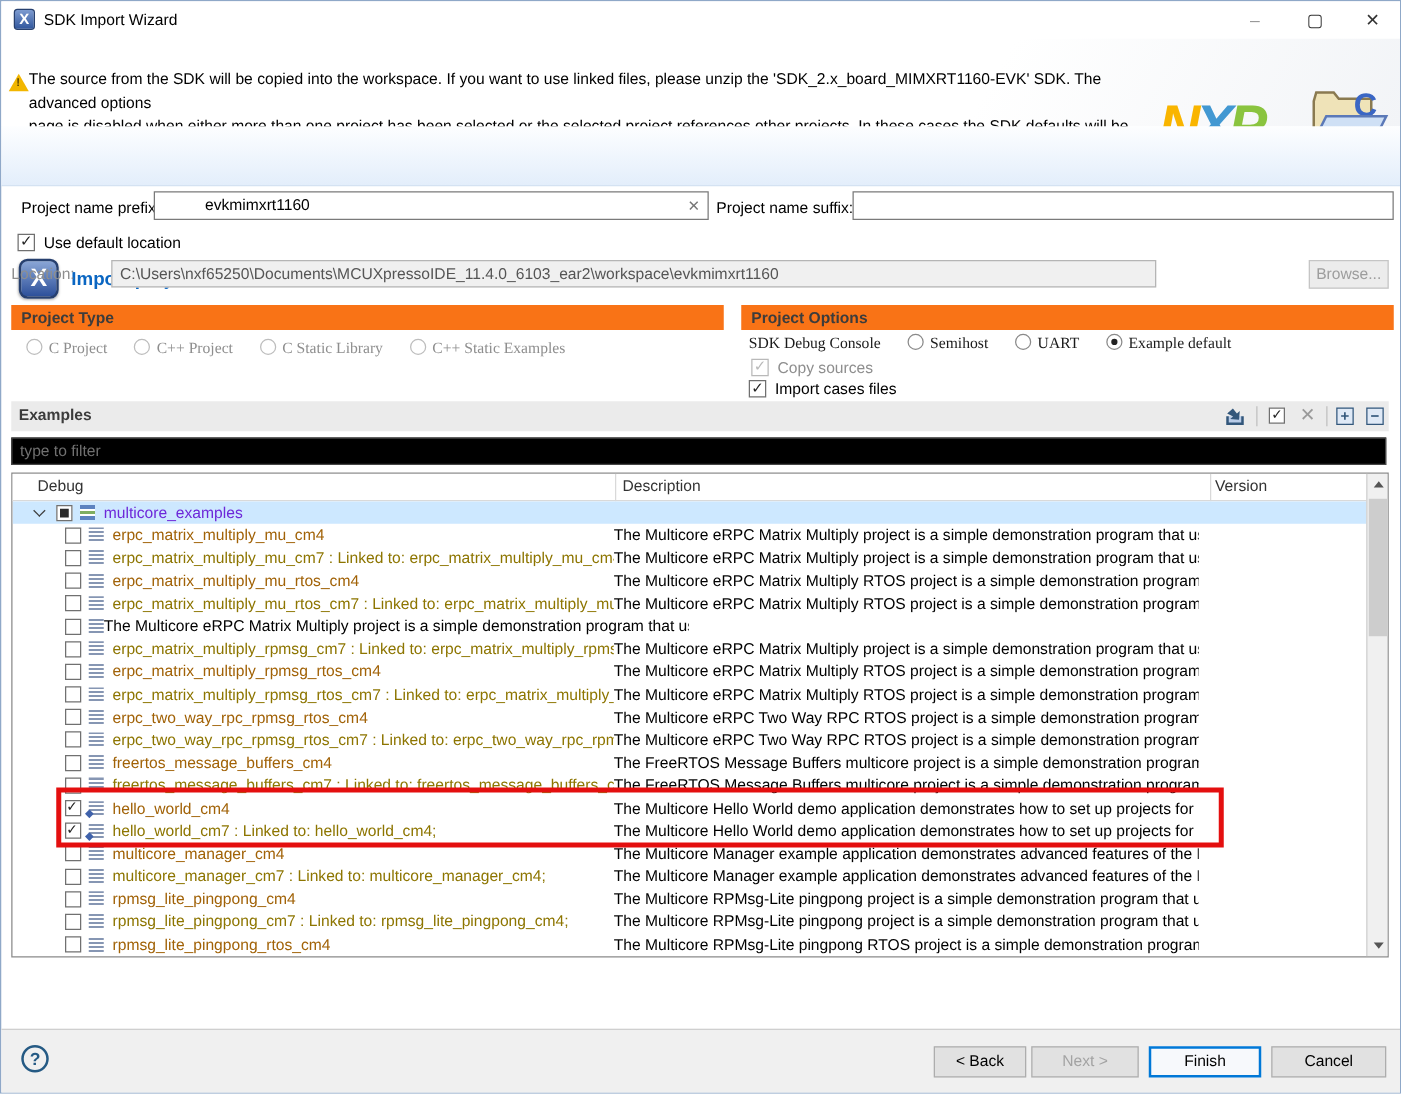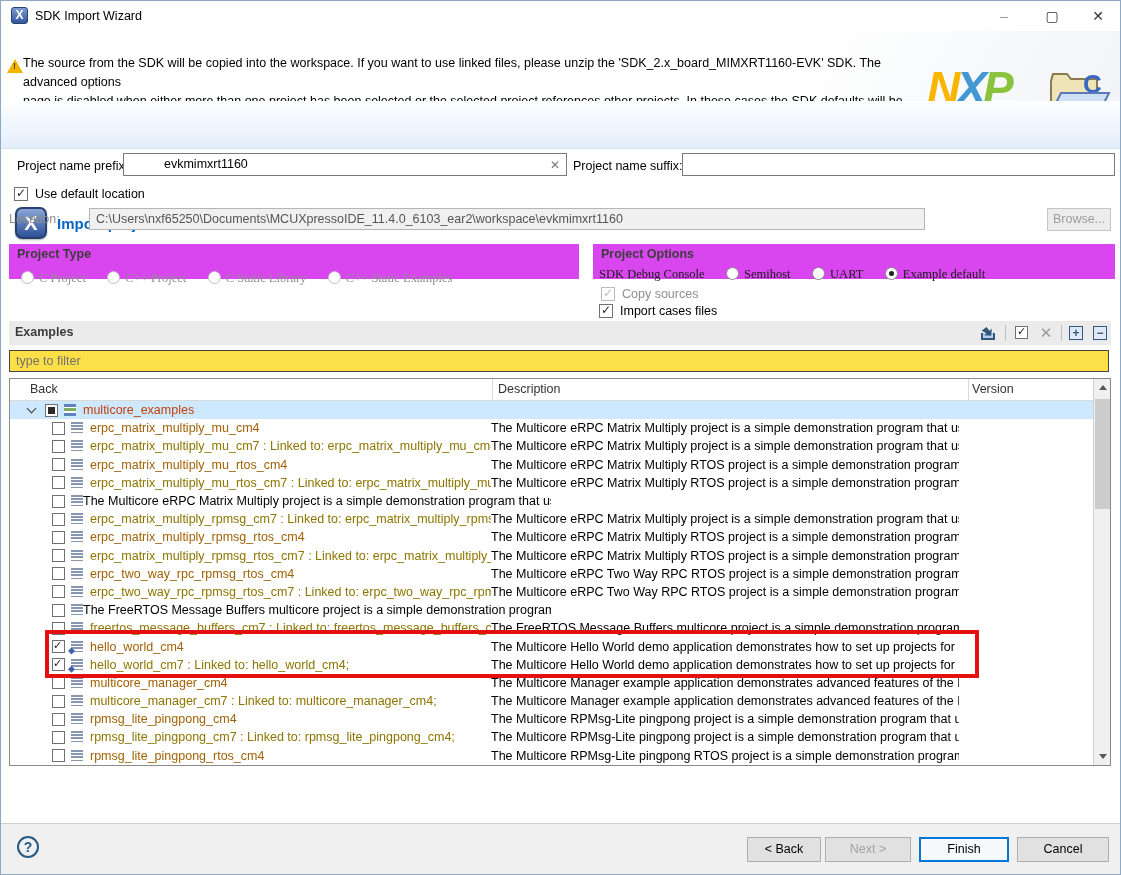--- a/index.html
+++ b/index.html
@@ -15,21 +15,21 @@
   .title-text { position:absolute; left:34px; top:8px; font-size:12.5px; color:#000; }
   .win-btn { position:absolute; top:0; width:46px; height:30px; text-align:center; line-height:30px; font-size:14px; color:#333; }
   .win-min { left:980px; color:#999; } .win-max { left:1028px; } .win-close { left:1074px; }
 
   
   .banner { position:absolute; left:0; top:30px; width:100%; height:70px; background:linear-gradient(120deg,#ffffff 70%,#f2f4f7 100%); }
   .warn-wrap { position:absolute; left:6px; top:28px; width:16px; height:14px; }
   .warn-tri { width:0; height:0; border-left:8px solid transparent; border-right:8px solid transparent; border-bottom:14px solid #f2b600; position:relative; }
   .warn-tri::after { content:"!"; position:absolute; left:-2px; top:2px; font-size:9px; font-weight:bold; color:#5c4500; }
   .warn-text { position:absolute; left:22px; top:23px; width:900px; line-height:19px; color:#000; }
-  .nxp-logo { position:absolute; left:926px; top:32px; font-weight:800; font-style:italic; font-size:46px; letter-spacing:-4px; line-height:50px; }
+  .nxp-logo { position:absolute; left:926px; top:44px; font-weight:800; font-style:italic; font-size:46px; letter-spacing:-4px; line-height:50px; }
   .nxp-logo .n { color:#f9b500; } .nxp-logo .x { color:#4298d2; } .nxp-logo .p { color:#8ac43f; }
   .cfolder { position:absolute; left:1044px; top:36px; width:70px; height:58px; }
 
   
   .titleband { position:absolute; left:0; top:100px; width:100%; height:48px; background:linear-gradient(#fdfeff,#e3eefb); border-bottom:1px solid #d4e2f2; }
   .band-icon { position:absolute; left:14px; top:106px; width:32px; height:32px; border-radius:7px;
                background:linear-gradient(#8aa6d6,#2d509a); border:2px solid #27406f; color:#fff;
                font-weight:800; font-size:20px; text-align:center; line-height:28px; box-shadow:0 1px 2px rgba(0,0,0,.3); }
   .band-title { position:absolute; left:56px; top:114px; font-size:15px; font-weight:bold; color:#0a66c2; }
 
@@ -39,40 +39,40 @@
   .clear-x { position:absolute; font-size:12px; color:#777; }
   .checkbox { position:absolute; width:14px; height:14px; border:1px solid #707070; background:#fff; }
   .checkbox.checked::after { content:"✓"; position:absolute; left:1px; top:-2px; font-size:12px; font-weight:bold; color:#222; }
   .checkbox.disabled { border-color:#b9b9b9; }
   .checkbox.disabled::after { color:#b9b9b9; }
   .dis-field { position:absolute; height:22px; background:#f0f0f0; border:1px solid #b5b5b5; padding:0 6px; line-height:20px; color:#555; overflow:hidden; white-space:nowrap; }
   .btn { position:absolute; height:23px; background:#e1e1e1; border:1px solid #adadad; text-align:center; line-height:21px; font-size:12.5px; color:#000; }
   .btn.disabled { color:#9d9d9d; background:#ececec; border-color:#c5c5c5; }
 
   
-  .group-hdr { position:absolute; height:35px; background:#d946ef; font-weight:bold; color:#3c3c3c; line-height:20px; padding-left:8px; }
+  .group-hdr { position:absolute; height:20px; background:#f97316; font-weight:bold; color:#3c3c3c; line-height:20px; padding-left:8px; }
   .radio { display:inline-block; width:13px; height:13px; border:1px solid #8a8a8a; border-radius:50%; background:#fff; vertical-align:-2px; margin-right:5px; position:relative; }
   .radio.selected::after { content:""; position:absolute; left:3px; top:3px; width:5px; height:5px; border-radius:50%; background:#222; }
   .radio.disabled { border-color:#bdbdbd; }
   .opt-row { position:absolute; white-space:nowrap; }
   .opt-row .opt { margin-right:18px;font-family:Liberation Serif, serif; }
   .gray { color:#8e8e8e; }
 
   
   .ex-hdr { position:absolute; left:8px; top:320px; width:1102px; height:24px; background:#ebebeb; }
   .ex-title { position:absolute; left:6px; top:4px; font-weight:bold; color:#3c3c3c; }
   .tool { position:absolute; top:3px; width:18px; height:18px; }
   .tsep { position:absolute; top:4px; width:1px; height:16px; background:#c0c0c0; }
   .tool-box { width:14px; height:14px; margin:2px; border:1px solid #33577b; background:#dfe9f6; color:#33577b; font-weight:bold; font-size:12px; text-align:center; line-height:12px; }
   .tool-check { width:13px; height:13px; margin:2px; border:1px solid #707070; background:#fff; position:relative; }
   .tool-check::after { content:"✓"; position:absolute; left:1px; top:-2px; font-size:11px; font-weight:bold; color:#222; }
   .tool-x { font-size:15px; font-weight:bold; color:#9a9a9a; line-height:18px; text-align:center; width:18px; }
 
   
-  .filter { position:absolute; left:8px; top:349px; width:1100px; height:22px; border:1px solid #454545; background:#fde047; padding:0 6px; font-size:12.5px; line-height:20px; color:#707070; font-family:inherit; }
+  .filter { position:absolute; left:8px; top:349px; width:1100px; height:22px; border:1px solid #454545; background:#000000; padding:0 6px; font-size:12.5px; line-height:20px; color:#707070; font-family:inherit; }
   .filter::placeholder { color:#707070; opacity:1; }
 
   
   .table { position:absolute; left:8px; top:377px; width:1102px; height:388px; border:1px solid #8a8a8a; background:#fff; overflow:hidden; }
   .thead { position:absolute; left:0; top:0; width:1084px; height:22px; background:#fff; border-bottom:1px solid #d9d9d9; }
   .th { position:absolute; top:3px; color:#333; }
   .col-div { position:absolute; top:0; width:1px; height:22px; background:#d9d9d9; }
   .rows { position:absolute; left:0; top:22px; width:1084px; height:366px; overflow:hidden; }
   .trow { position:relative; height:18.2px; display:flex; align-items:center; white-space:nowrap; }
   .trow .cb { flex:0 0 auto; width:13px; height:13px; border:1px solid #707070; background:#fff; margin-left:42px; position:relative; }
@@ -82,21 +82,21 @@
   .doc-icon.pinned::after { content:""; position:absolute; left:-3px; bottom:-2px; width:7px; height:7px; background:#3f62ab; clip-path:polygon(50% 0,100% 50%,50% 100%,0 50%); }
   .name-cell { flex:0 0 auto; width:401px; overflow:hidden; margin-left:7px; color:#a16207; }
   .name-cell.link { color:#8d7500; }
   .desc-cell { flex:0 0 auto; width:468px; overflow:hidden; color:#000; }
   .root-row { position:relative; height:18.2px; background:#cde8ff; display:flex; align-items:center; white-space:nowrap; }
   .chev { flex:0 0 auto; width:7px; height:7px; border-right:1.6px solid #3c3c3c; border-bottom:1.6px solid #3c3c3c; transform:rotate(45deg); margin:-4px 0 0 18px; }
   .tri-cb { flex:0 0 auto; width:13px; height:13px; border:1px solid #707070; background:#fff; margin-left:10px; position:relative; }
   .tri-cb::after { content:""; position:absolute; left:2px; top:2px; width:7px; height:7px; background:#2b2b2b; }
   .stack-icon { flex:0 0 auto; width:12px; height:12px; margin-left:6px;
                 background:linear-gradient(#5d83c0 0 3px,#fff 3px 4.5px,#7fae62 4.5px 7.5px,#fff 7.5px 9px,#5d83c0 9px 12px); }
-  .root-label { margin-left:7px; color:#c2410c; }
+  .root-label { margin-left:7px; color:#6d28d9; }
 
   
   .vscroll { position:absolute; right:0; top:0; width:17px; height:100%; background:#f0f0f0; border-left:1px solid #d0d0d0; }
   .sb-btn { position:absolute; left:0; width:17px; height:17px; }
   .sb-up { top:0; } .sb-down { bottom:0; }
   .arr-up { width:0; height:0; border-left:4px solid transparent; border-right:4px solid transparent; border-bottom:5px solid #555; margin:6px auto; }
   .arr-down { width:0; height:0; border-left:4px solid transparent; border-right:4px solid transparent; border-top:5px solid #555; margin:6px auto; }
   .sb-thumb { position:absolute; left:1px; top:20px; width:15px; height:110px; background:#cdcdcd; }
 
   
@@ -195,21 +195,21 @@
       </div>
     <div class="tool" style="left:1082px;">
         <div class="tool-box">−</div>
       </div>
   </div>
 
   <input class="filter" placeholder="type to filter" style="">
 
   <div class="table">
     <div class="thead">
-      <div class="th" style="left:20px;">Back</div>
+      <div class="th" style="left:20px;">Debug</div>
       <div class="th" style="left:488px;">Description</div>
       <div class="th" style="left:962px;">Version</div>
       <div class="col-div" style="left:482px;"></div>
       <div class="col-div" style="left:958px;"></div>
     </div>
     <div class="rows">
       <div class="root-row">
         <div class="chev"></div>
         <div class="tri-cb"></div>
         <div class="stack-icon"></div>
@@ -281,20 +281,21 @@
   <div class="trow">
     <div class="cb"></div>
     <div class="doc-icon"></div>
     <div class="name-cell link">erpc_two_way_rpc_rpmsg_rtos_cm7 : Linked to: erpc_two_way_rpc_rpmsg_rtc</div>
     <div class="desc-cell">The Multicore eRPC Two Way RPC RTOS project is a simple demonstration program that...</div>
   </div>
 
   <div class="trow">
     <div class="cb"></div>
     <div class="doc-icon"></div>
+    <div class="name-cell">freertos_message_buffers_cm4</div>
     <div class="desc-cell">The FreeRTOS Message Buffers multicore project is a simple demonstration program tha...</div>
   </div>
 
   <div class="trow">
     <div class="cb"></div>
     <div class="doc-icon"></div>
     <div class="name-cell link">freertos_message_buffers_cm7 : Linked to: freertos_message_buffers_cm4;</div>
     <div class="desc-cell">The FreeRTOS Message Buffers multicore project is a simple demonstration program tha...</div>
   </div>
 

